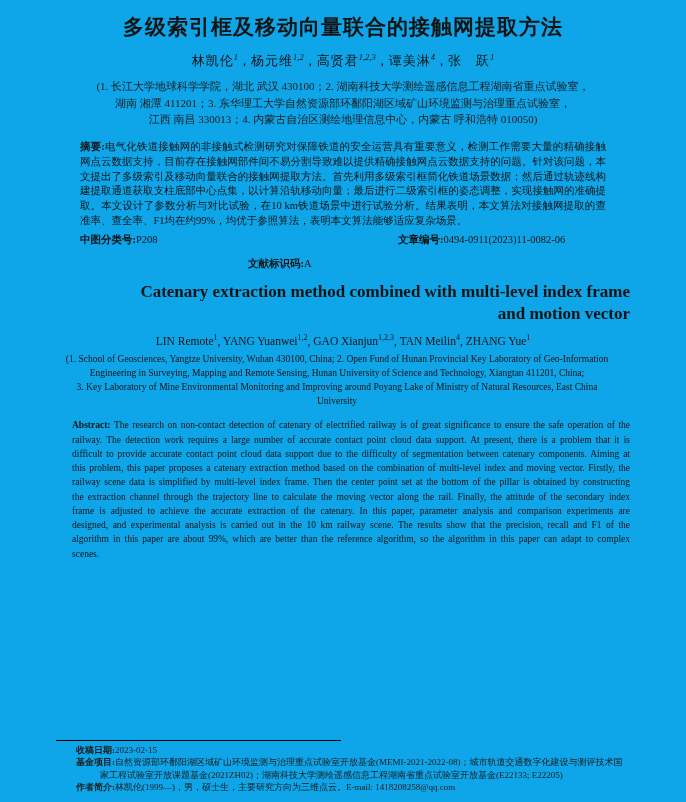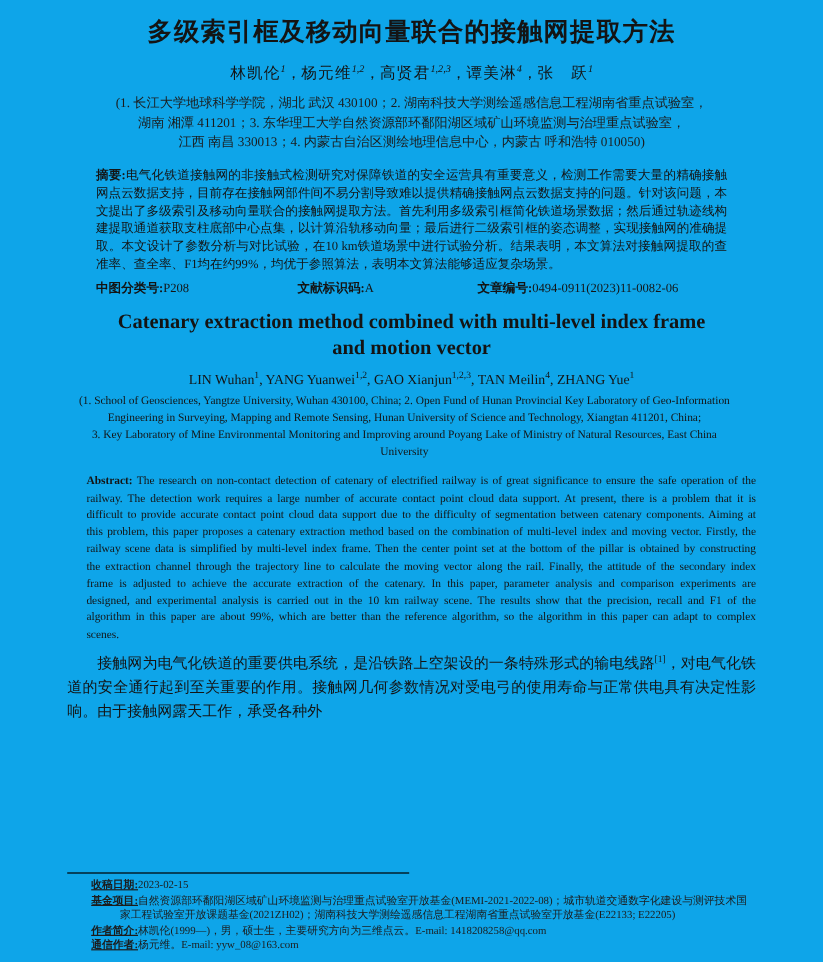--- a/index.html
+++ b/index.html
@@ -15,36 +15,36 @@
   }
   .cn-authors{text-align:center;font-size:13px;margin:0 0 8px 0;}
   .cn-authors .nm{letter-spacing:1px;}
   .cn-authors sup{font-style:italic;font-size:8.5px;line-height:0;}
   .cn-affil{text-align:center;font-size:11px;line-height:1.5;margin:0 0 12px 0;color:#1c1c1c;}
   .lbl{font-weight:700;}
   .cn-abstract{font-size:10.5px;line-height:1.42;text-align:justify;margin:0 24px 2px 24px;}
   .cn-keywords{font-size:10.5px;font-weight:700;margin:2px 24px 0 24px;}
   .cn-meta{display:flex;font-size:10.5px;margin:4px 24px 8px 24px;}
   .cn-meta .m1{width:168px;}
-  .cn-meta .m2{width:150px;}
-  .en-title{font-size:17px;font-weight:700;text-align:center;line-height:1.3;margin:10px 0 10px 0;}
+  .cn-meta .m2{width:150px;margin-top:24px;}
+  .en-title{font-size:17px;font-weight:700;text-align:right;line-height:1.3;margin:10px 0 10px 0;}
   .en-authors{text-align:center;font-size:11.5px;margin:0 0 6px 0;}
   .en-authors sup{font-size:8px;line-height:0;}
   .en-affil{text-align:center;font-size:9.5px;line-height:1.45;margin:0 12px 10px 0;}
   .en-abstract{font-size:9.5px;line-height:1.5;text-align:justify;margin:0 0 4px 16px;word-spacing:1px;}
   .en-keywords{font-size:9.5px;margin:0 0 10px 0;}
   .body-cols{display:flex;gap:24px;margin-top:6px;font-size:12.5px;line-height:1.6;text-align:justify;}
   .body-cols .col{flex:1;min-width:0;}
   .body-cols p{margin:0;}
   .body-cols .first-indent{text-indent:2em;}
   sup.cite{font-size:8px;line-height:0;}
   .footnote{position:absolute;left:56px;right:56px;bottom:8px;font-size:9px;line-height:1.4;color:#1c1c1c;}
   .fn-rule{width:285px;border-top:1.5px solid #000;margin:0 0 3px 0;}
   .fn-line{padding-left:44px;text-indent:-24px;}
-  .fn-line b{font-weight:700;text-decoration:underline;}
+  .fn-line b{font-weight:700;}
 </style>
 </head>
 <body>
 
 <div class="page">
 
   <h1 class="cn-title">多级索引框及移动向量联合的接触网提取方法</h1>
 
   <div class="cn-authors">
     <span><span class="nm">林凯伦</span><sup>1</sup><span>，</span></span><span><span class="nm">杨元维</span><sup>1,2</sup><span>，</span></span><span><span class="nm">高贤君</span><sup>1,2,3</sup><span>，</span></span><span><span class="nm">谭美淋</span><sup>4</sup><span>，</span></span><span><span class="nm">张　跃</span><sup>1</sup></span>
@@ -61,39 +61,35 @@
 
   <div class="cn-meta">
     <span class="m1"><span class="lbl">中图分类号:</span><span>P208</span></span>
     <span class="m2"><span class="lbl">文献标识码:</span><span>A</span></span>
     <span class="m3"><span class="lbl">文章编号:</span><span>0494-0911(2023)11-0082-06</span></span>
   </div>
 
   <h2 class="en-title"><span>Catenary extraction method combined with multi-level index frame</span><br><span>and motion vector</span></h2>
 
   <div class="en-authors">
-    <span><span>LIN Wuhan</span><sup>1</sup><span>, </span></span><span><span>YANG Yuanwei</span><sup>1,2</sup><span>, </span></span><span><span>GAO Xianjun</span><sup>1,2,3</sup><span>, </span></span><span><span>TAN Meilin</span><sup>4</sup><span>, </span></span><span><span>ZHANG Yue</span><sup>1</sup></span>
+    <span><span>LIN Remote</span><sup>1</sup><span>, </span></span><span><span>YANG Yuanwei</span><sup>1,2</sup><span>, </span></span><span><span>GAO Xianjun</span><sup>1,2,3</sup><span>, </span></span><span><span>TAN Meilin</span><sup>4</sup><span>, </span></span><span><span>ZHANG Yue</span><sup>1</sup></span>
   </div>
 
   <div class="en-affil">
     <div>(1. School of Geosciences, Yangtze University, Wuhan 430100, China; 2. Open Fund of Hunan Provincial Key Laboratory of Geo-Information</div>
     <div>Engineering in Surveying, Mapping and Remote Sensing, Hunan University of Science and Technology, Xiangtan 411201, China;</div>
     <div>3. Key Laboratory of Mine Environmental Monitoring and Improving around Poyang Lake of Ministry of Natural Resources, East China University</div>
   </div>
 
   <p class="en-abstract"><span class="lbl">Abstract:</span> <span>The research on non-contact detection of catenary of electrified railway is of great significance to ensure the safe operation of the railway. The detection work requires a large number of accurate contact point cloud data support. At present, there is a problem that it is difficult to provide accurate contact point cloud data support due to the difficulty of segmentation between catenary components. Aiming at this problem, this paper proposes a catenary extraction method based on the combination of multi-level index and moving vector. Firstly, the railway scene data is simplified by multi-level index frame. Then the center point set at the bottom of the pillar is obtained by constructing the extraction channel through the trajectory line to calculate the moving vector along the rail. Finally, the attitude of the secondary index frame is adjusted to achieve the accurate extraction of the catenary. In this paper, parameter analysis and comparison experiments are designed, and experimental analysis is carried out in the 10 km railway scene. The results show that the precision, recall and F1 of the algorithm in this paper are about 99%, which are better than the reference algorithm, so the algorithm in this paper can adapt to complex scenes.</span></p>
 
 
   <div class="body-cols">
-    <div class="col">
-      <p class="first-indent"><span>接触网为电气化铁道的重要供电系统，是沿铁路上空架设的一条特殊形式的输电线路</span><sup class="cite">[1]</sup><span>，对电气化铁道的安全通行起到至关重要的作用。接触网几何参数情况对受电弓的使用寿命与正常供电具有决定性影响。由于接触网露天工作，承受各种外</span></p>
-    </div>
   </div>
 
   <div class="footnote">
     <div class="fn-rule"></div>
     <div class="fn-line"><b>收稿日期:</b><span>2023-02-15</span></div>
     <div class="fn-line"><b>基金项目:</b><span>自然资源部环鄱阳湖区域矿山环境监测与治理重点试验室开放基金(MEMI-2021-2022-08)；城市轨道交通数字化建设与测评技术国家工程试验室开放课题基金(2021ZH02)；湖南科技大学测绘遥感信息工程湖南省重点试验室开放基金(E22133; E22205)</span></div>
     <div class="fn-line"><b>作者简介:</b><span>林凯伦(1999—)，男，硕士生，主要研究方向为三维点云。E-mail: 1418208258@qq.com</span></div>
-    <div class="fn-line"><b>通信作者:</b><span>杨元维。E-mail: yyw_08@163.com</span></div>
   </div>
 
 </div>
 
 </body></html>

